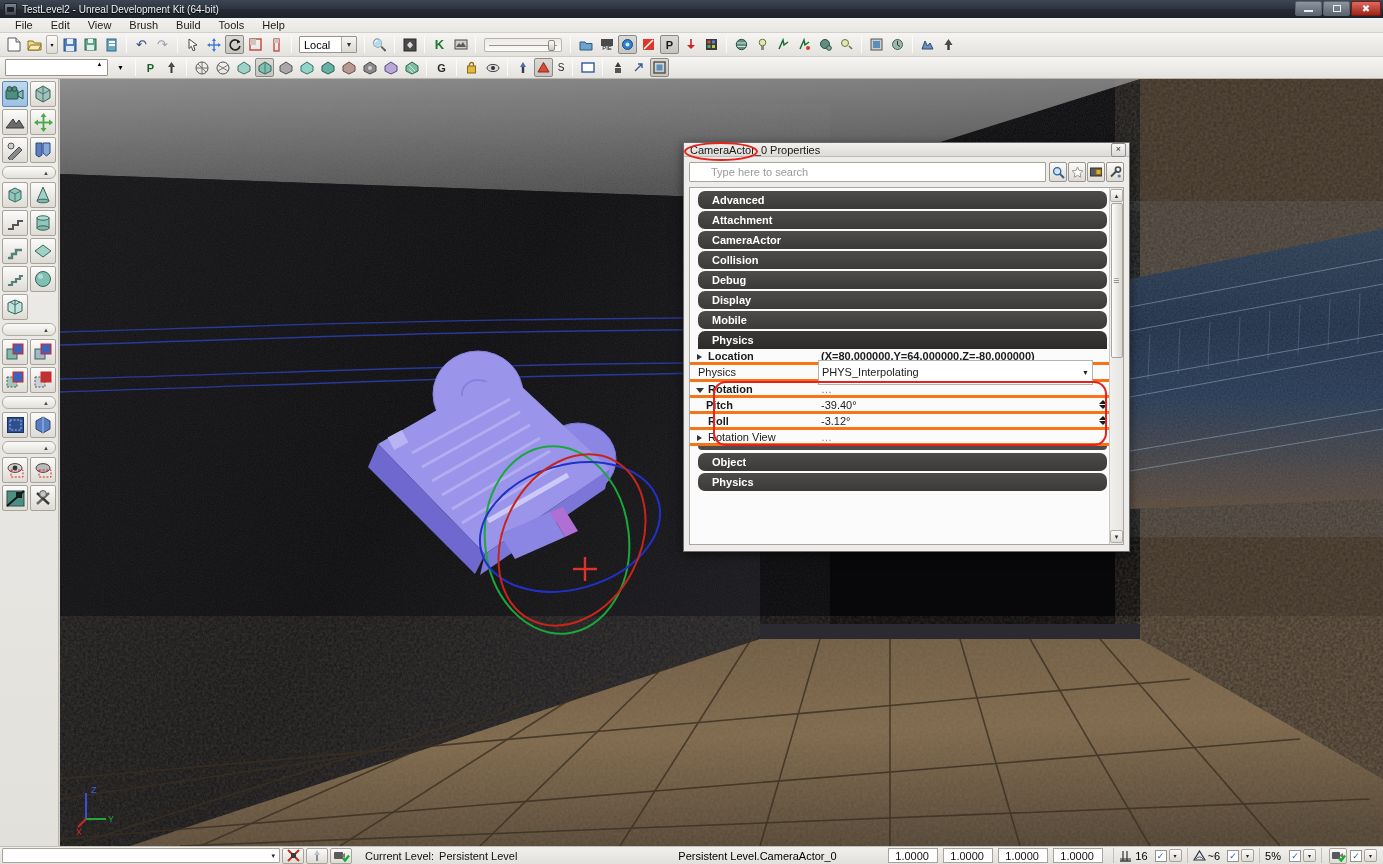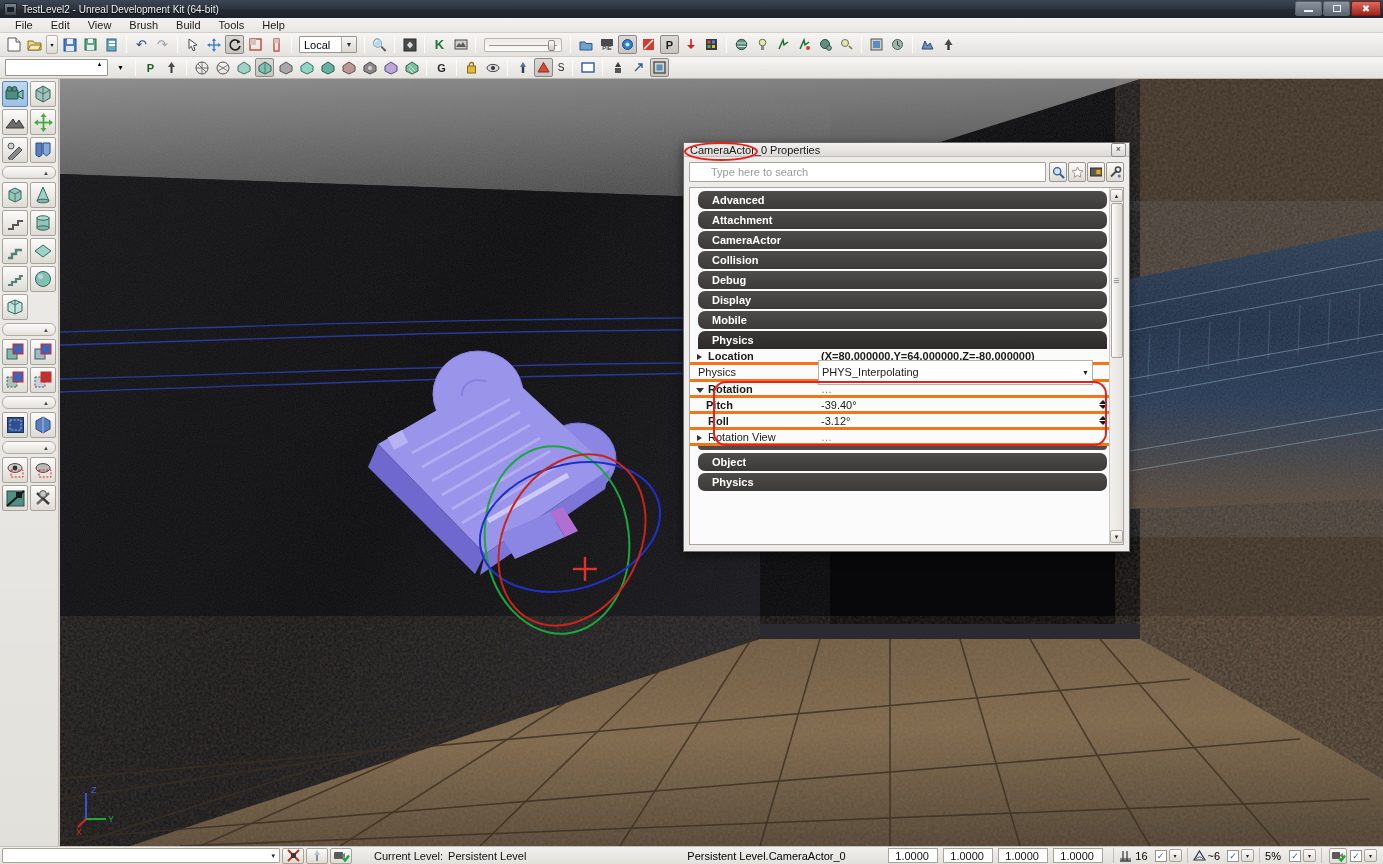--- a/index.html
+++ b/index.html
@@ -246,21 +246,21 @@
   .sb-combo {
     width:278px; height:15px; border:1px solid #a8a49c; background:#fff;
     display:flex; align-items:center; border-radius:1px;
   }
   .sb-combo .arr { margin-left:auto; margin-right:4px; font-size:7px; color:#222;}
   .sb-ibtn {
     width:22px; height:16px; border:1px solid #a9a49b; border-radius:2px; margin-left:2px;
     background:linear-gradient(180deg,#fbfbfa,#dedbd4);
     display:flex; align-items:center; justify-content:center;
   }
-  .sb-text { margin-left:22px; color:#111; }
+  .sb-text { margin-left:13px; color:#111; }
   .num-field {
     width:50px; height:15px; border:1px solid #a8a49c; background:#fff;
     font-size:11px; color:#111; display:flex; align-items:center; padding-left:6px;
     margin-right:5px;
     text-align:right;
   }
   .chk {
     width:12px; height:12px; border:1px solid #9a958c; background:#fff;
     display:flex; align-items:center; justify-content:center;
     font-size:9px; color:#2a5fa8; margin-left:3px;

